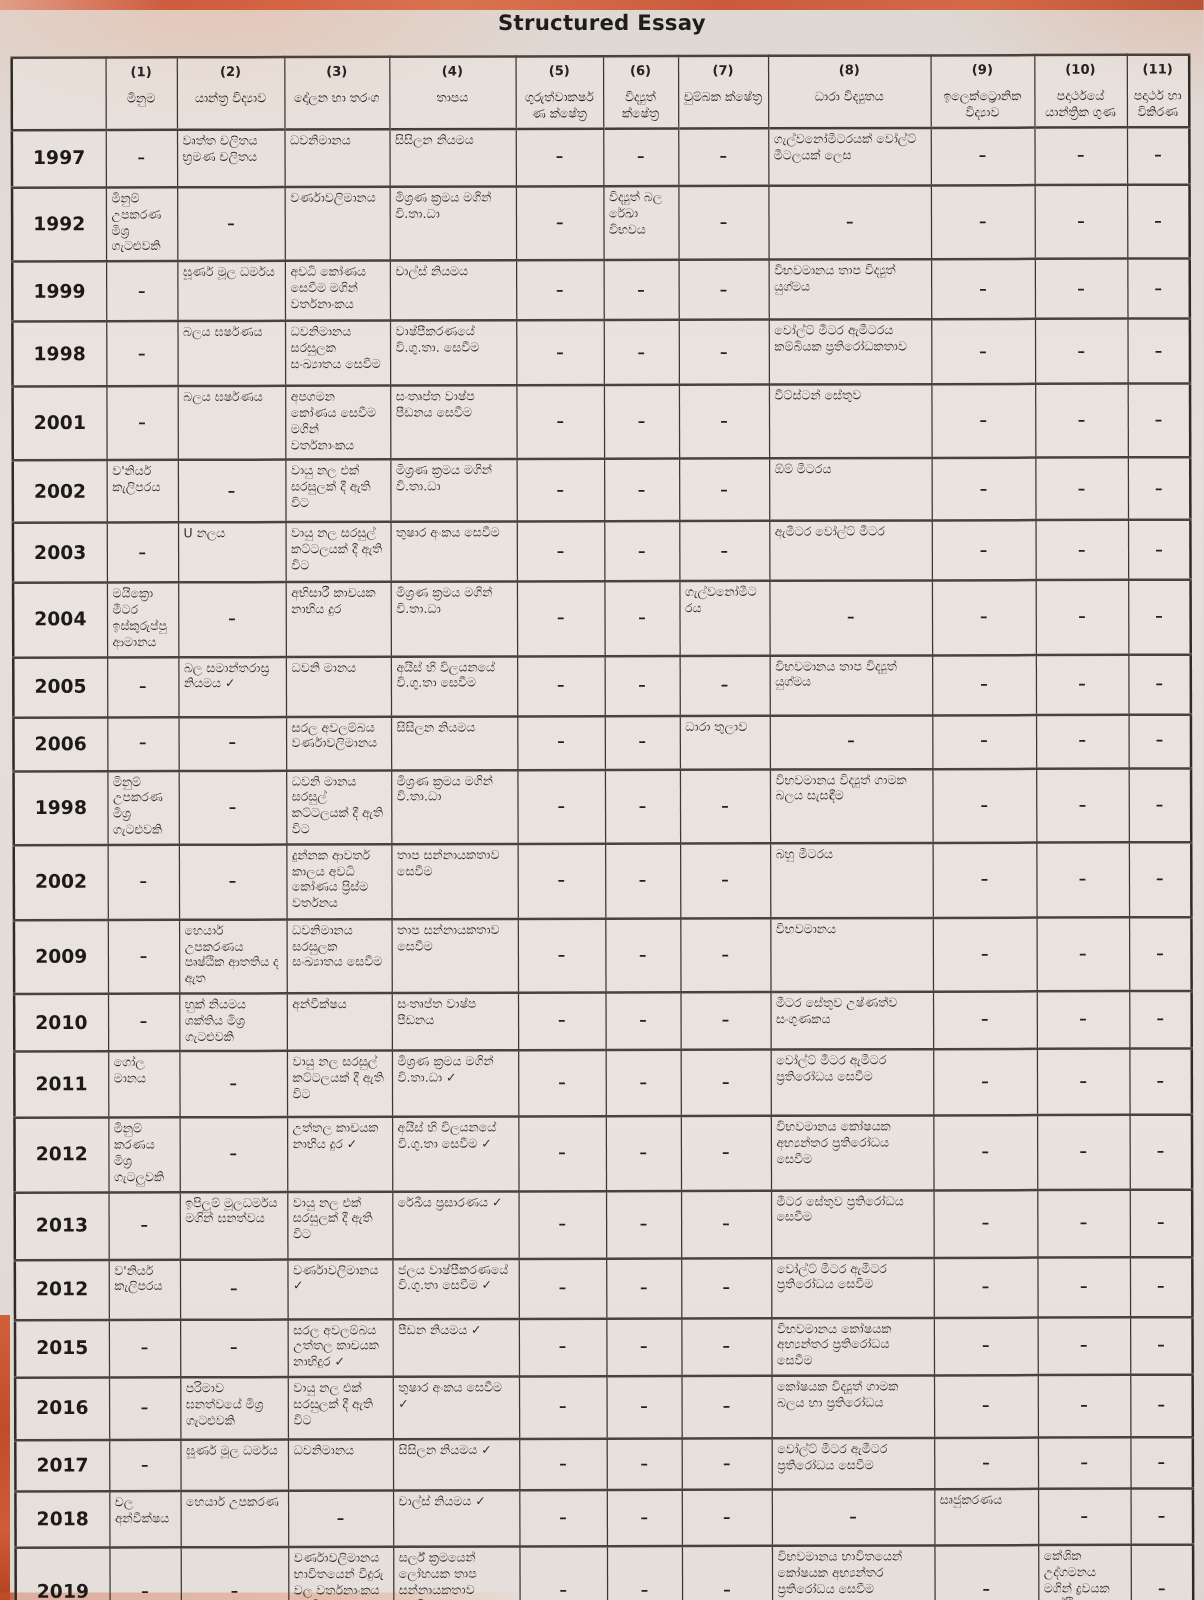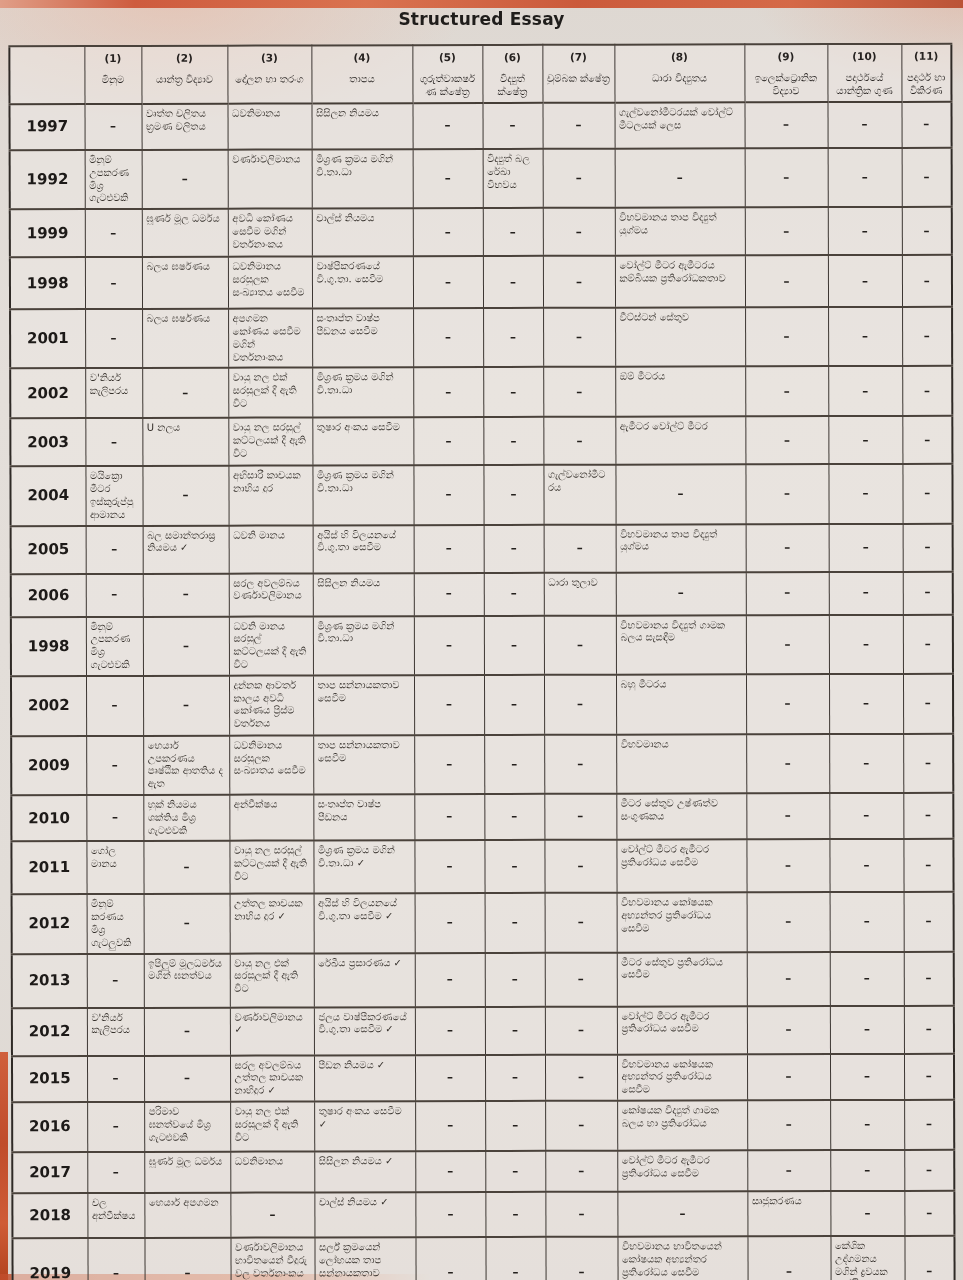--- a/index.html
+++ b/index.html
@@ -444,21 +444,21 @@
           <td class="dash">–</td>
           <td class="dash">–</td>
           <td class="cell">වෝල්ට් මීටර ඇමීටර ප්‍රතිරෝධය සෙවීම</td>
           <td class="dash">–</td>
           <td class="dash">–</td>
           <td class="dash">–</td>
         </tr>
         <tr style="height: 45px;">
           <th class="year">2018</th>
           <td class="cell">චල අන්වීක්ෂය</td>
-          <td class="cell">හෙයාර් අපගමන</td>
+          <td class="cell">හෙයාර් උපකරණ</td>
           <td class="dash">–</td>
           <td class="cell">චාල්ස් නියමය ✓</td>
           <td class="dash">–</td>
           <td class="dash">–</td>
           <td class="dash">–</td>
           <td class="dash">–</td>
           <td class="cell">සෘජුකරණය</td>
           <td class="dash">–</td>
           <td class="dash">–</td>
         </tr>

